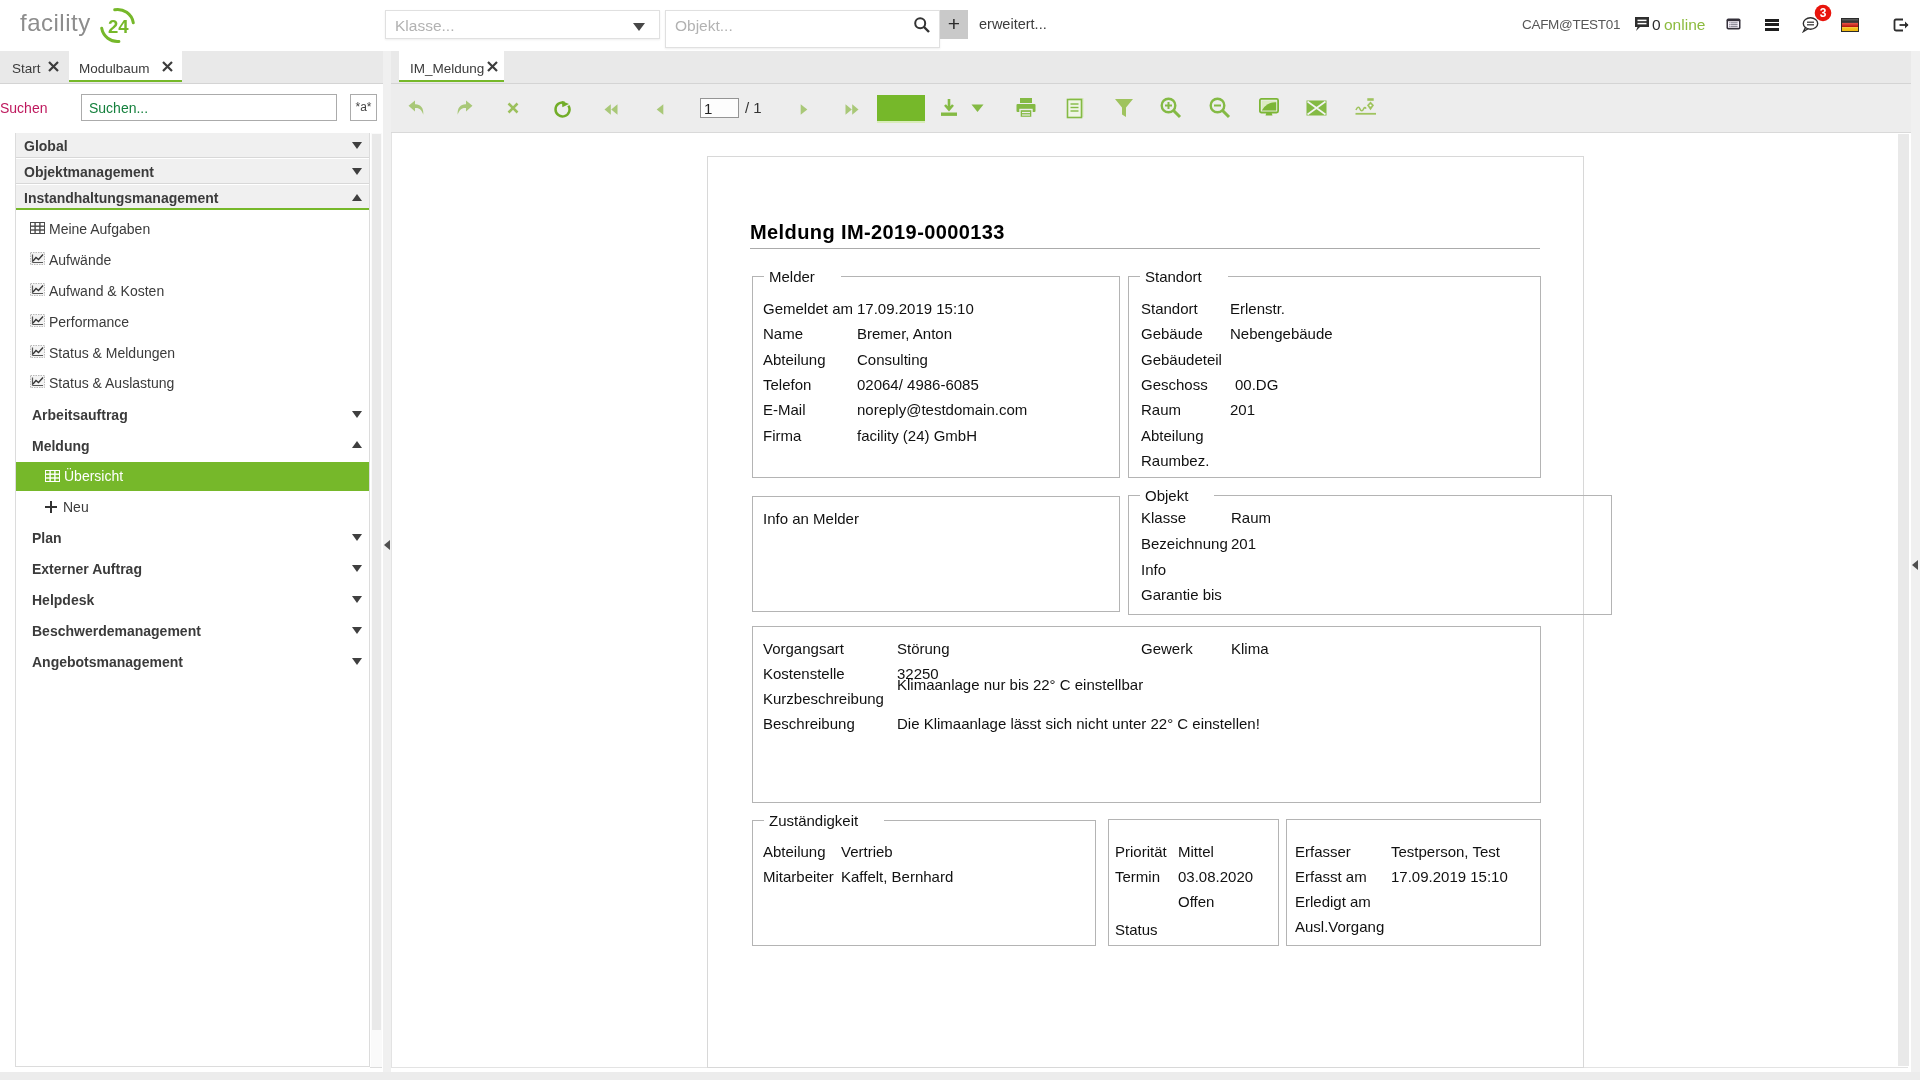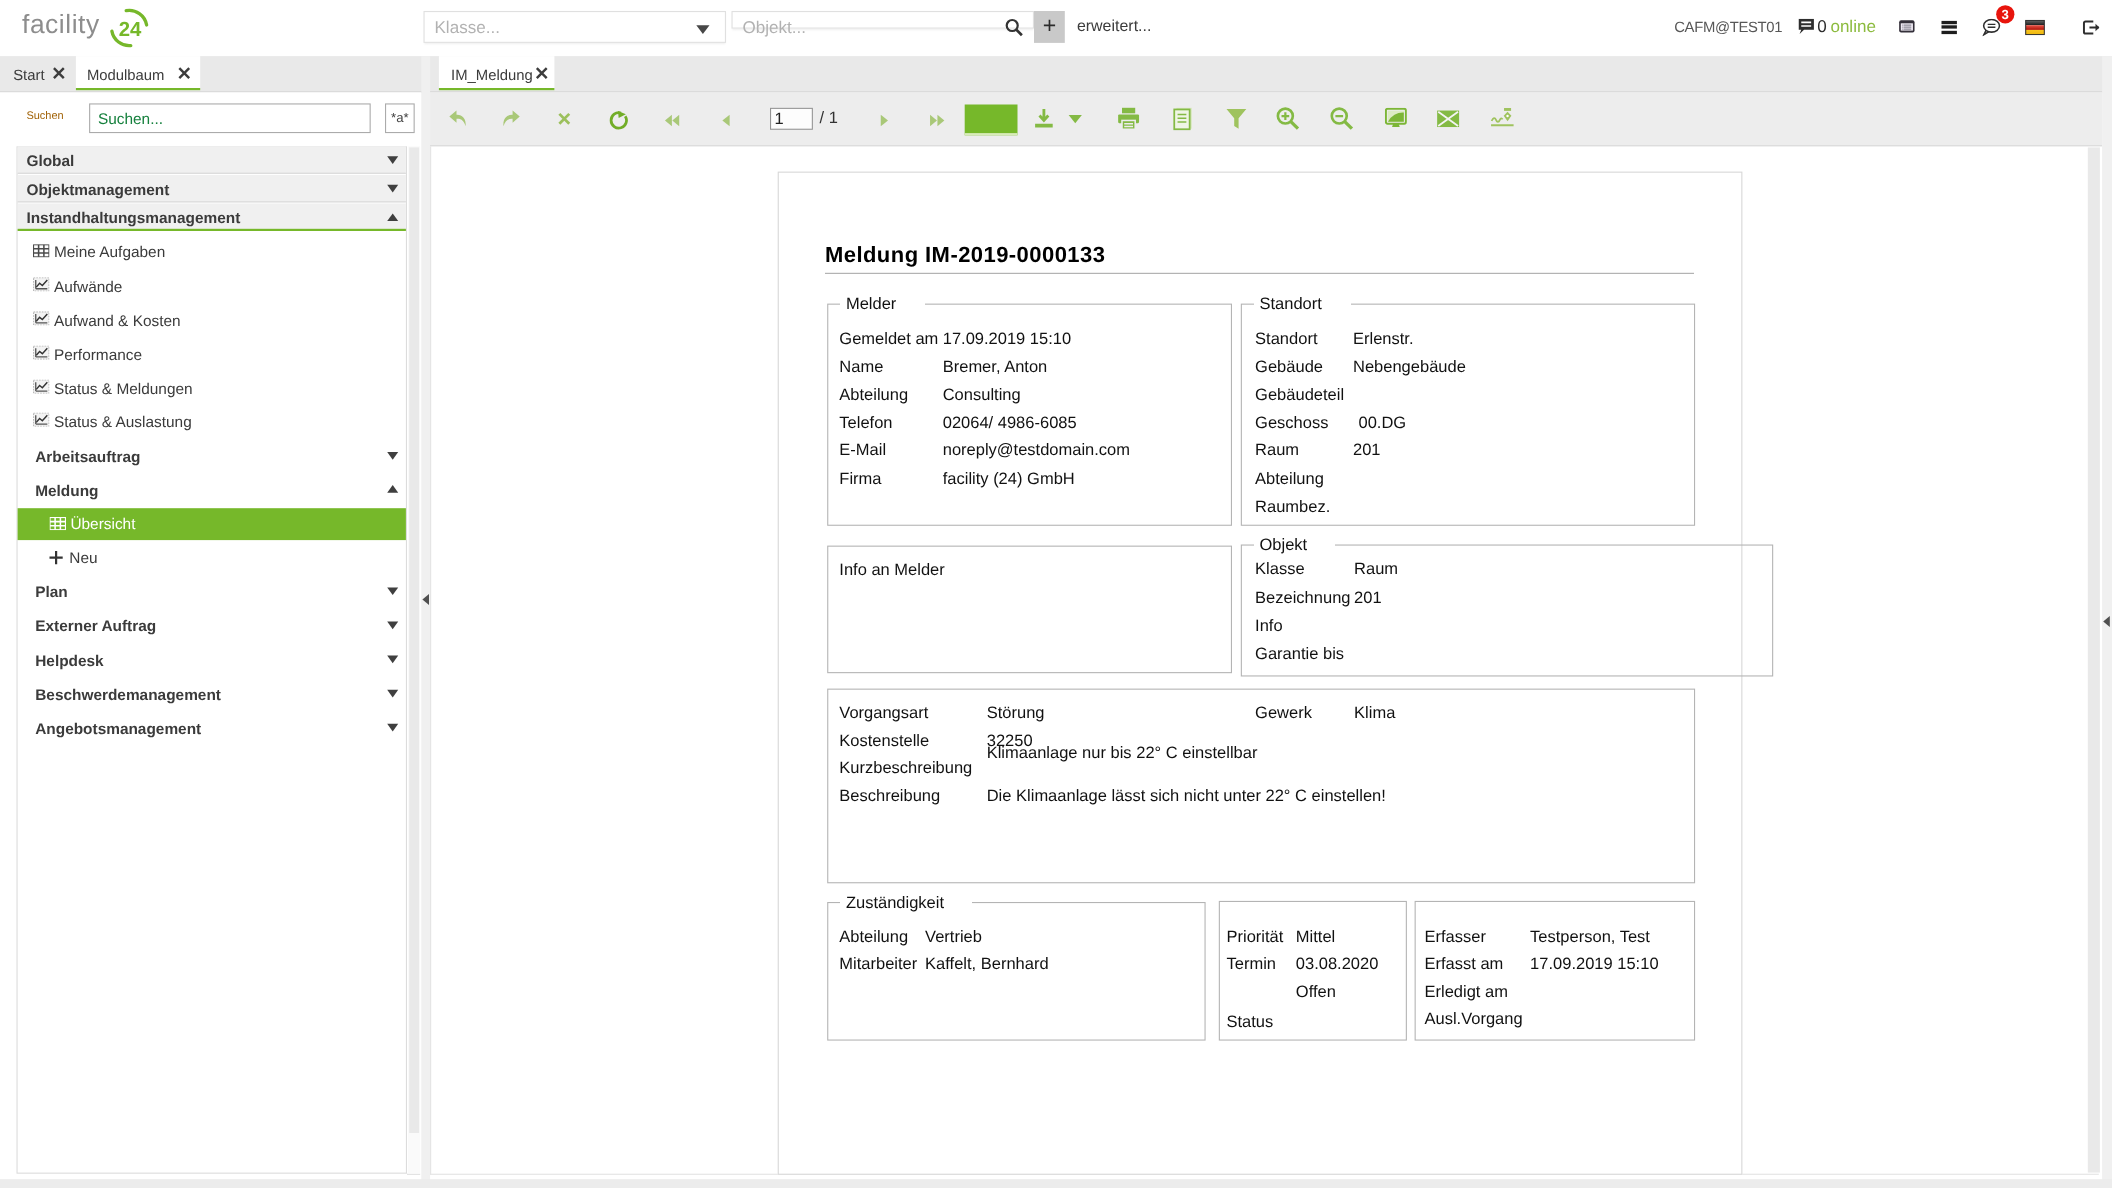--- a/index.html
+++ b/index.html
@@ -31,21 +31,21 @@
     <path d="M18.7 5.7 A16 16 0 0 1 37.3 18.7" fill="none" stroke="#76b82a" stroke-width="3" stroke-linecap="round"></path>
     <path d="M5.7 24.3 A16 16 0 0 0 22.9 37.4" fill="none" stroke="#76b82a" stroke-width="3" stroke-linecap="round"></path>
     <text x="12" y="28.5" font-size="18.5px" font-weight="bold" fill="#76b82a">24</text>
   </svg>
 </div>
 
 <div class="abs" style="left:385px;top:10px;width:275px;height:29px;background:#fff;border:1px solid #e0e0e0;box-shadow:0 1px 2px rgba(0,0,0,0.07);">
   <span class="abs" style="left:9px;top:6px;font-size:15.5px;color:#b2b2b2;">Klasse...</span>
   <div class="abs" style="right:14px;top:12px;width:0;height:0;border-left:6px solid transparent;border-right:6px solid transparent;border-top:8px solid #474747;"></div>
 </div>
-<div class="abs" style="left:665px;top:10px;width:275px;height:16px;background:#fff;border:1px solid #e0e0e0;box-shadow:0 1px 2px rgba(0,0,0,0.07);">
+<div class="abs" style="left:665px;top:10px;width:275px;height:38px;background:#fff;border:1px solid #e0e0e0;box-shadow:0 1px 2px rgba(0,0,0,0.07);">
   <span class="abs" style="left:9px;top:6px;font-size:15.5px;color:#b2b2b2;">Objekt...</span>
   <svg class="abs" style="right:8px;top:5px;" width="18" height="18" viewBox="0 0 18 18">
     <circle cx="7.2" cy="7.2" r="5" fill="none" stroke="#333" stroke-width="2"></circle>
     <line x1="11" y1="11" x2="16" y2="16" stroke="#333" stroke-width="2.4"></line>
   </svg>
 </div>
 <div class="abs" style="left:940px;top:10px;width:28px;height:29px;background:#c9c9c9;text-align:center;">
   <span style="font-size:21px;color:#2b2b2b;line-height:27px;">+</span>
 </div>
 <span class="abs" style="left:979px;top:16px;font-size:14.5px;color:#3c3c3c;">erweitert...</span>
@@ -119,21 +119,21 @@
     <path d="M2 2 L11 11 M11 2 L2 11" stroke="#3d3d3d" stroke-width="2.2"></path>
   </svg>
 
 <div class="abs" style="left:399px;top:51px;width:105px;height:31px;background:#fff;border-bottom:2px solid #76b82a;"></div>
 <span class="abs" style="left:410px;top:61px;font-size:13.5px;color:#3b3b3b;">IM_Meldung</span>
 <svg class="abs" style="left:486px;top:60px;" width="13" height="13" viewBox="0 0 13 13">
     <path d="M2 2 L11 11 M11 2 L2 11" stroke="#3d3d3d" stroke-width="2.2"></path>
   </svg>
 
 <div class="abs" style="left:0;top:84px;width:383px;height:49px;background:#fff;"></div>
-<span class="abs" style="left:24px;top:100px;font-size:10px;color:#a16207;">Suchen</span>
+<span class="abs" style="left:0;top:100px;font-size:14px;color:#be185d;">Suchen</span>
 <div class="abs" style="left:81px;top:94px;width:256px;height:27px;border:1px solid #ababab;background:#fff;">
   <span class="abs" style="left:7px;top:5px;font-size:14px;color:#15803d;">Suchen...</span>
 </div>
 <div class="abs" style="left:350px;top:94px;width:27px;height:27px;border:1px solid #ababab;background:#fff;text-align:center;">
   <span style="font-size:12px;color:#444;line-height:25px;">*a*</span>
 </div>
 
 <div class="abs" style="left:15px;top:133px;width:355px;height:934px;background:#fff;border:1px solid #dcdcdc;"></div>
 <div id="tree">
 

